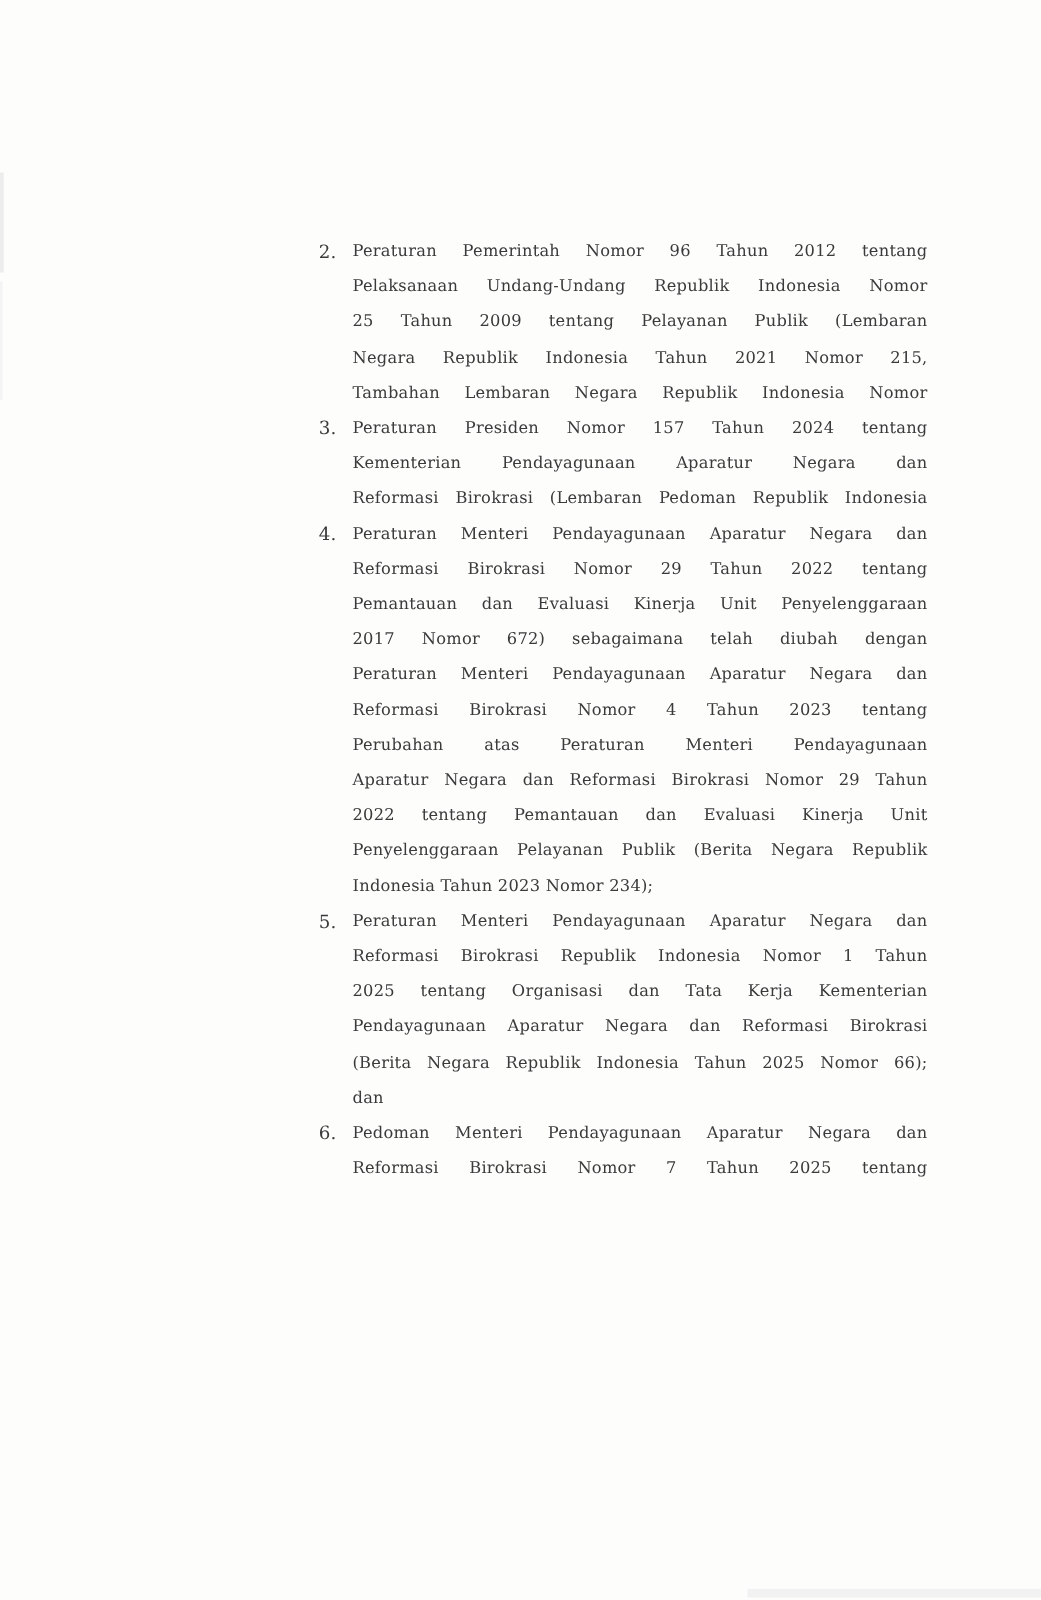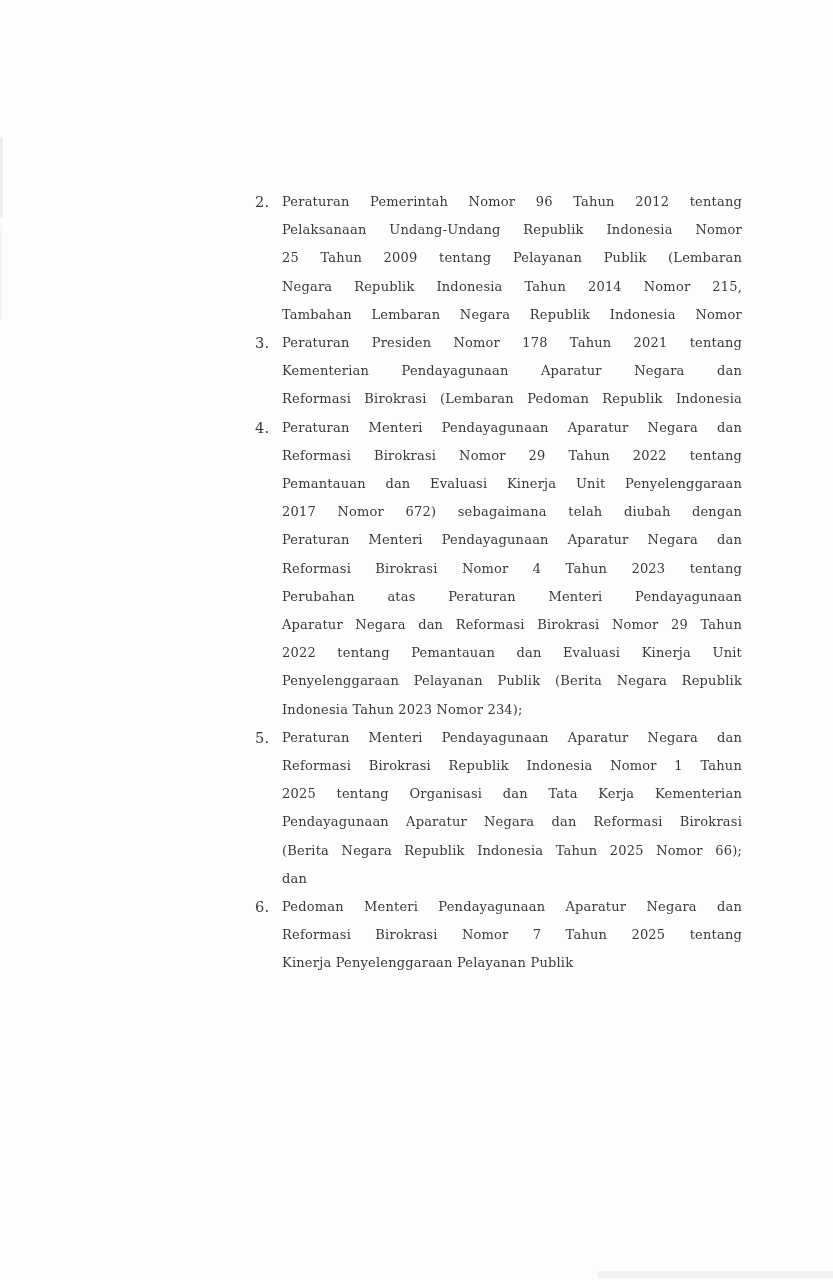--- a/index.html
+++ b/index.html
@@ -74,28 +74,28 @@
   <div class="artifact-left-top"></div>
   <div class="artifact-left-mid"></div>
   <div class="artifact-bottom-right"></div>
   <div class="reg-list" id="reg-list">
       <div class="reg-item">
         <div class="num">2.</div>
         <div class="lines">
           <div class="line">Peraturan Pemerintah Nomor 96 Tahun 2012 tentang</div>
           <div class="line">Pelaksanaan Undang-Undang Republik Indonesia Nomor</div>
           <div class="line">25 Tahun 2009 tentang Pelayanan Publik (Lembaran</div>
-          <div class="line">Negara Republik Indonesia Tahun 2014 Nomor 215,</div>
+          <div class="line">Negara Republik Indonesia Tahun 2021 Nomor 215,</div>
           <div class="line">Tambahan Lembaran Negara Republik Indonesia Nomor</div>
         </div>
       </div>
       <div class="reg-item">
         <div class="num">3.</div>
         <div class="lines">
-          <div class="line">Peraturan Presiden Nomor 178 Tahun 2021 tentang</div>
+          <div class="line">Peraturan Presiden Nomor 157 Tahun 2024 tentang</div>
           <div class="line">Kementerian Pendayagunaan Aparatur Negara dan</div>
           <div class="line">Reformasi Birokrasi (Lembaran Pedoman Republik Indonesia</div>
         </div>
       </div>
       <div class="reg-item">
         <div class="num">4.</div>
         <div class="lines">
           <div class="line">Peraturan Menteri Pendayagunaan Aparatur Negara dan</div>
           <div class="line">Reformasi Birokrasi Nomor 29 Tahun 2022 tentang</div>
           <div class="line">Pemantauan dan Evaluasi Kinerja Unit Penyelenggaraan</div>
@@ -118,17 +118,16 @@
           <div class="line">Pendayagunaan Aparatur Negara dan Reformasi Birokrasi</div>
           <div class="line">(Berita Negara Republik Indonesia Tahun 2025 Nomor 66);</div>
           <div class="line last">dan</div>
         </div>
       </div>
       <div class="reg-item">
         <div class="num">6.</div>
         <div class="lines">
           <div class="line">Pedoman Menteri Pendayagunaan Aparatur Negara dan</div>
           <div class="line">Reformasi Birokrasi Nomor 7 Tahun 2025 tentang</div>
-          <div class="line last">Kinerja Penyelenggaraan Pelayanan Publik</div>
         </div>
       </div>
     </div>
 </div>
 
 </body></html>

